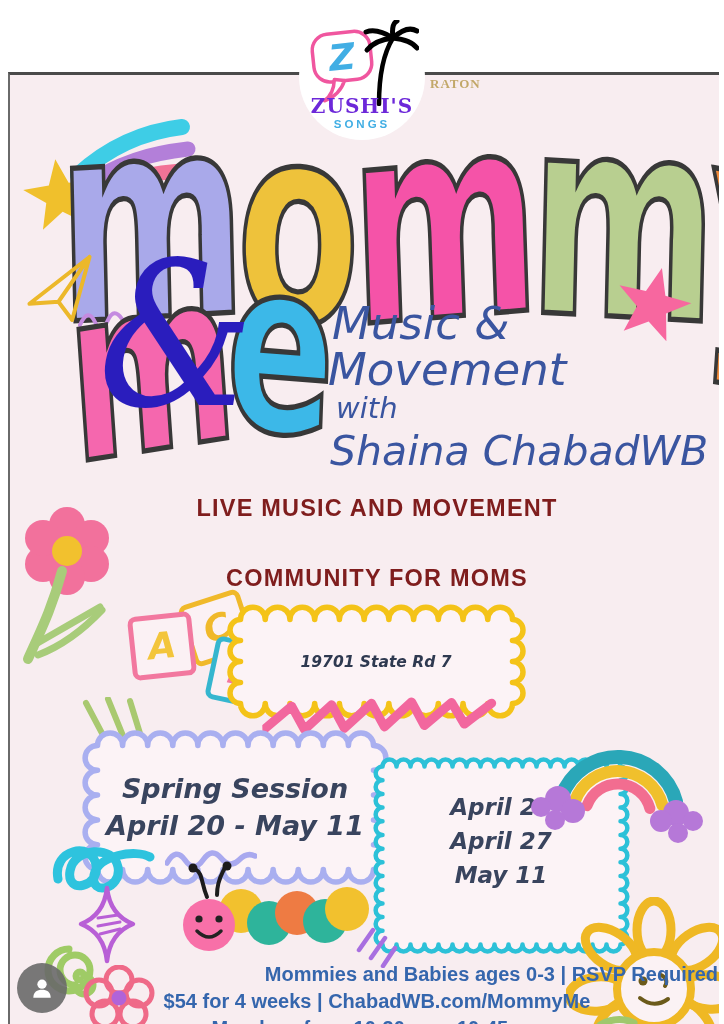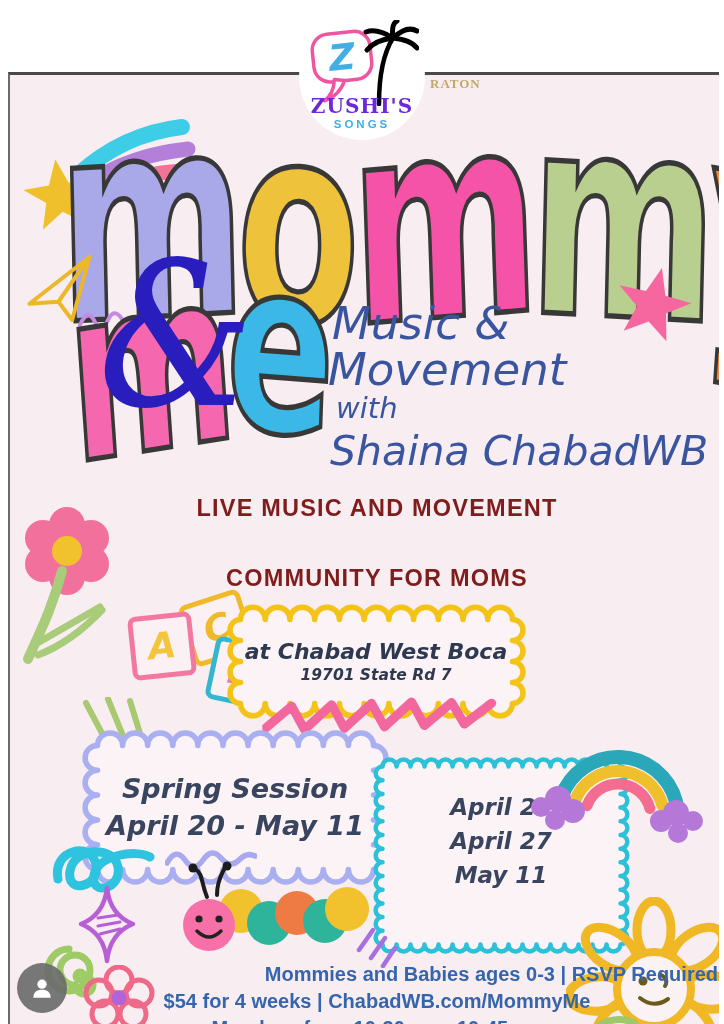--- a/index.html
+++ b/index.html
@@ -131,21 +131,20 @@
     </div>
   <div class="block" style="left:200px;top:566px;transform:rotate(12deg);border:5px solid #35b6cf;color:#f2789f;">
       <span>B</span>
     </div>
 
   <div class="bubble" style="left:230px;top:544px;width:272px;height:84px;">
     <svg class="scallop" viewBox="-17.5 -17.5 307 119" width="307" height="119" style="left: -17.5px; top: -17.5px;">
         <path d="M 0 0 a 12.363636363636363 12.363636363636363 0 0 1 24.727272727272727 0 a 12.363636363636363 12.363636363636363 0 0 1 24.727272727272727 0 a 12.363636363636363 12.363636363636363 0 0 1 24.727272727272727 0 a 12.363636363636363 12.363636363636363 0 0 1 24.727272727272727 0 a 12.363636363636363 12.363636363636363 0 0 1 24.727272727272727 0 a 12.363636363636363 12.363636363636363 0 0 1 24.727272727272727 0 a 12.363636363636363 12.363636363636363 0 0 1 24.727272727272727 0 a 12.363636363636363 12.363636363636363 0 0 1 24.727272727272727 0 a 12.363636363636363 12.363636363636363 0 0 1 24.727272727272727 0 a 12.363636363636363 12.363636363636363 0 0 1 24.727272727272727 0 a 12.363636363636363 12.363636363636363 0 0 1 24.727272727272727 0 a 10.5 10.5 0 0 1 0 21 a 10.5 10.5 0 0 1 0 21 a 10.5 10.5 0 0 1 0 21 a 10.5 10.5 0 0 1 0 21 a 12.363636363636363 12.363636363636363 0 0 1 -24.727272727272727 0 a 12.363636363636363 12.363636363636363 0 0 1 -24.727272727272727 0 a 12.363636363636363 12.363636363636363 0 0 1 -24.727272727272727 0 a 12.363636363636363 12.363636363636363 0 0 1 -24.727272727272727 0 a 12.363636363636363 12.363636363636363 0 0 1 -24.727272727272727 0 a 12.363636363636363 12.363636363636363 0 0 1 -24.727272727272727 0 a 12.363636363636363 12.363636363636363 0 0 1 -24.727272727272727 0 a 12.363636363636363 12.363636363636363 0 0 1 -24.727272727272727 0 a 12.363636363636363 12.363636363636363 0 0 1 -24.727272727272727 0 a 12.363636363636363 12.363636363636363 0 0 1 -24.727272727272727 0 a 12.363636363636363 12.363636363636363 0 0 1 -24.727272727272727 0 a 10.5 10.5 0 0 1 0 -21 a 10.5 10.5 0 0 1 0 -21 a 10.5 10.5 0 0 1 0 -21 a 10.5 10.5 0 0 1 0 -21 Z" fill="#fcf3f6" stroke="#f4c318" stroke-width="5.5" stroke-linejoin="round"></path>
       </svg>
     <div class="bubble-text">
-      <div class="loc1">at Chabad West Boca</div>
       <div class="loc2">19701 State Rd 7</div>
     </div>
   </div>
 
   <svg class="abs" style="left:252px;top:620px;transform:rotate(-2deg);" width="238" height="40" viewBox="0 0 238 40">
     <polyline points="2,30 30,8 42,32 70,8 82,32 110,8 122,32 150,8 162,32 190,10 202,32 230,12" stroke="#f2679e" stroke-width="9" fill="none" stroke-linecap="round" stroke-linejoin="round"></polyline>
   </svg>
 
   <svg class="abs" style="left:70px;top:622px;" width="78" height="88" viewBox="0 0 78 88">
     <path d="M6 6 L42 74" stroke="#a9c970" stroke-width="6" stroke-linecap="round"></path>

